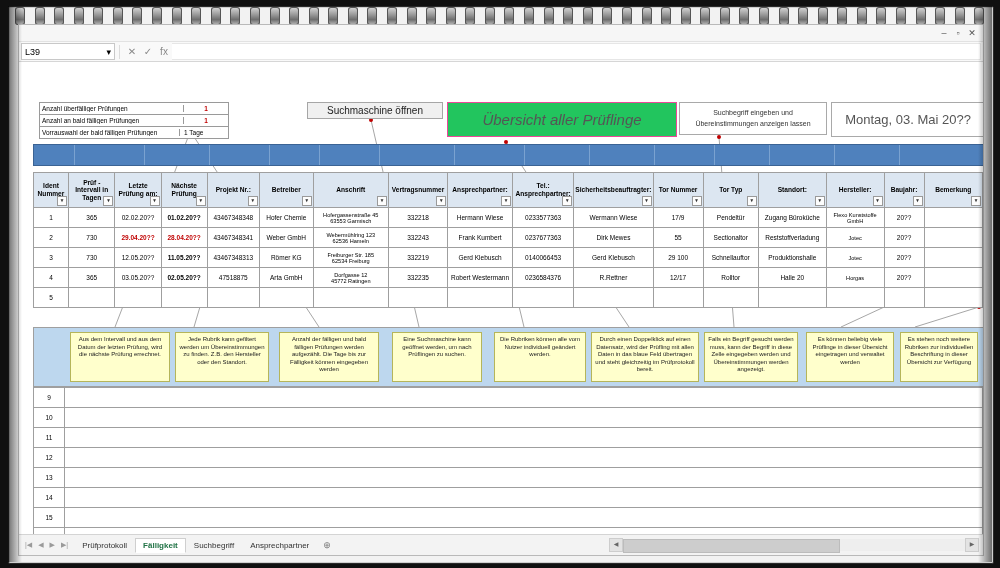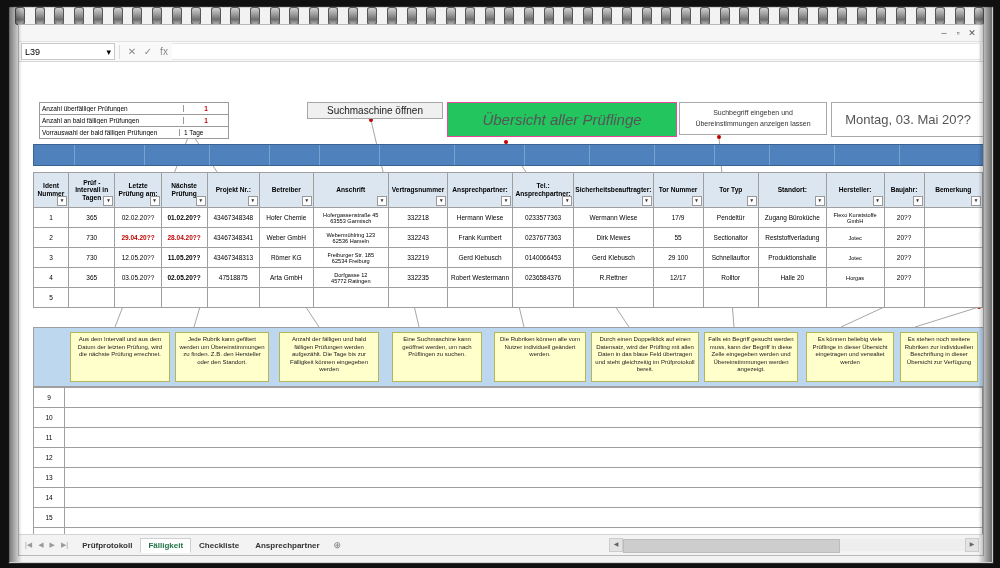--- a/index.html
+++ b/index.html
@@ -119,21 +119,21 @@
 
   
   svg.lines{position:absolute;left:0;top:0;width:964px;height:474px;pointer-events:none;}
 
   
   .tabbar{
     position:absolute;left:0;bottom:0;width:964px;height:20px;background:#f3f3f3;border-top:1px solid #d4d4d4;
     display:flex;align-items:center;font-size:8px;
   }
   .navarrows{display:flex;gap:6px;padding:0 6px;color:#9a9a9a;font-size:7px;}
-  .tab{padding:2px 7px;border:1px solid transparent;color:#333;font-weight:bold;}
+  .tab{padding:2px 7px;border:1px solid transparent;color:#333;}
   .tab.active{background:#fff;border:1px solid #cfcfcf;border-bottom-color:#fff;color:#217346;font-weight:bold;}
   .addsheet{margin-left:6px;color:#7a7a7a;font-size:9px;}
   .hscroll{margin-left:auto;display:flex;align-items:center;width:370px;height:12px;margin-right:4px;}
   .hsarrow{width:12px;height:12px;background:#e3e3e3;border:1px solid #cdcdcd;font-size:6px;line-height:10px;text-align:center;color:#666;}
   .hstrack{flex:1;height:12px;background:#eeeeee;position:relative;}
   .hsthumb{position:absolute;left:0;top:0;height:12px;width:215px;background:#cdcdcd;border:1px solid #bcbcbc;}
 </style>
 </head>
 <body>
 
@@ -475,21 +475,21 @@
 
     <div class="tabbar">
       <div class="navarrows">
         <span>|◀</span>
         <span>◀</span>
         <span>▶</span>
         <span>▶|</span>
       </div>
       <div class="tab">Prüfprotokoll</div>
       <div class="tab active">Fälligkeit</div>
-      <div class="tab">Checkliste</div>
+      <div class="tab">Suchbegriff</div>
       <div class="tab">Ansprechpartner</div>
       <div class="addsheet">⊕</div>
       <div class="hscroll">
         <div class="hsarrow">◀</div>
         <div class="hstrack">
             <div class="hsthumb"></div>
           </div>
         <div class="hsarrow">▶</div>
       </div>
     </div>

